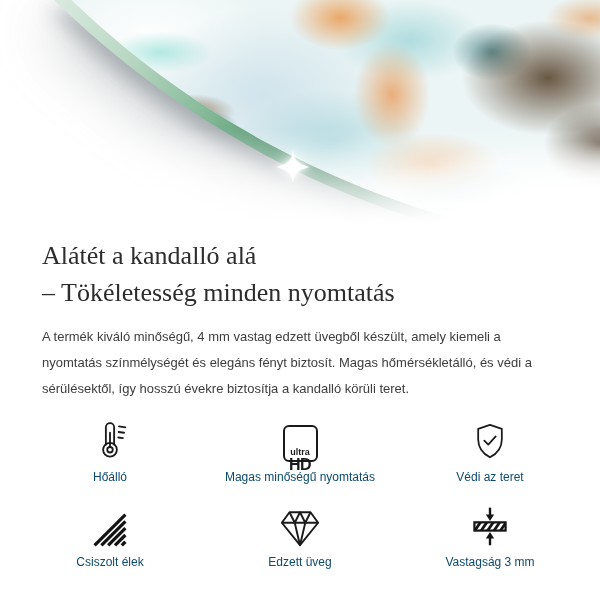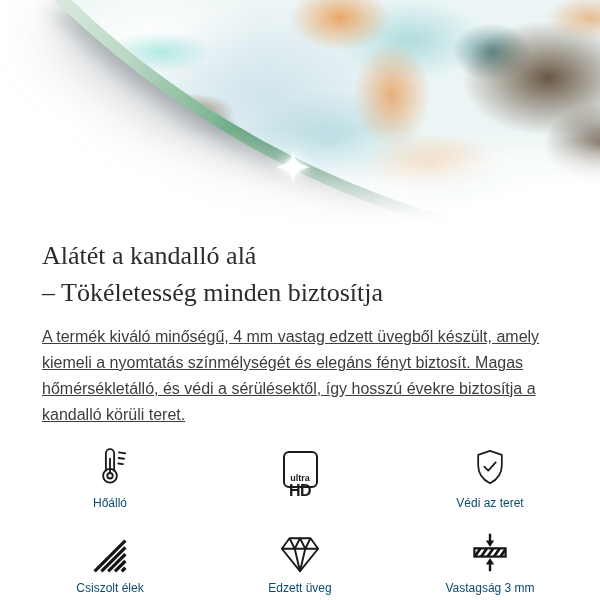--- a/index.html
+++ b/index.html
@@ -54,21 +54,21 @@
   .content { padding: 0 40px 0 42px; }
   .title {
     font-family: "Liberation Serif", "DejaVu Serif", serif;
     font-weight: 400; color: #2c2c2c;
     font-size: 26px; line-height: 37px;
     padding-top: 7px;
   }
   .title span { display: block; }
   .desc {
     margin-top: 13px; max-width: 524px;
-    font-size: 16px; line-height: 26px; color: #3d3d3d; text-decoration: underline;
+    font-size: 13px; line-height: 26px; color: #3d3d3d;
   }
 
   
   .features { margin: 16px 20px 0 20px; }
   .feat-row { display: flex; justify-content: space-between; }
   .feat-row + .feat-row { margin-top: 18px; }
   .feature { width: 180px; display: flex; flex-direction: column; align-items: center; }
   .feat-icon { height: 46px; display: flex; align-items: flex-end; justify-content: center; }
   .feat-label { margin-top: 6px; font-size: 12px; line-height: 15px; color: #0c4a6e; text-align: center; }
 
@@ -92,21 +92,21 @@
   <div class="glass-face"></div>
   <svg class="sparkle" viewBox="0 0 36 36">
     <path d="M18 1 C19.2 11 22 14.8 35 18 C22 21.2 19.2 25 18 35 C16.8 25 14 21.2 1 18 C14 14.8 16.8 11 18 1 Z" fill="#ffffff"></path>
   </svg>
   <div class="hero-fade"></div>
 </div>
 
 <div class="content">
   <h1 class="title">
     <span>Alátét a kandalló alá</span>
-    <span>– Tökéletesség minden biztosítja</span>
+    <span>– Tökéletesség minden nyomtatás</span>
   </h1>
   <p class="desc">A termék kiváló minőségű, 4 mm vastag edzett üvegből készült, amely kiemeli a nyomtatás színmélységét és elegáns fényt biztosít. Magas hőmérsékletálló, és védi a sérülésektől, így hosszú évekre biztosítja a kandalló körüli teret.</p>
 </div>
 
 <div class="features">
   <div class="feat-row">
 
     <div class="feature">
       <div class="feat-icon">
         <svg width="44" height="46" viewBox="0 0 48 48">
@@ -122,20 +122,21 @@
       <div class="feat-label">Hőálló</div>
     </div>
 
     <div class="feature">
       <div class="feat-icon">
         <div class="uhd-box">
           <span class="uhd-top">ultra</span>
           <span class="uhd-bottom">HD</span>
         </div>
       </div>
+      <div class="feat-label">Magas minőségű nyomtatás</div>
     </div>
 
     <div class="feature">
       <div class="feat-icon">
         <svg width="42" height="44" viewBox="0 0 48 46">
           <path class="stroke" d="M24 3.5 L37.5 8 V20 C37.5 29.5 31.5 36.5 24 40.5 C16.5 36.5 10.5 29.5 10.5 20 V8 Z" stroke-linejoin="round"></path>
           <path class="stroke" d="M17.5 21.5 L22 26 L30.5 16.5" stroke-linecap="round" stroke-linejoin="round" stroke-width="2.2"></path>
         </svg>
       </div>
       <div class="feat-label">Védi az teret</div>

